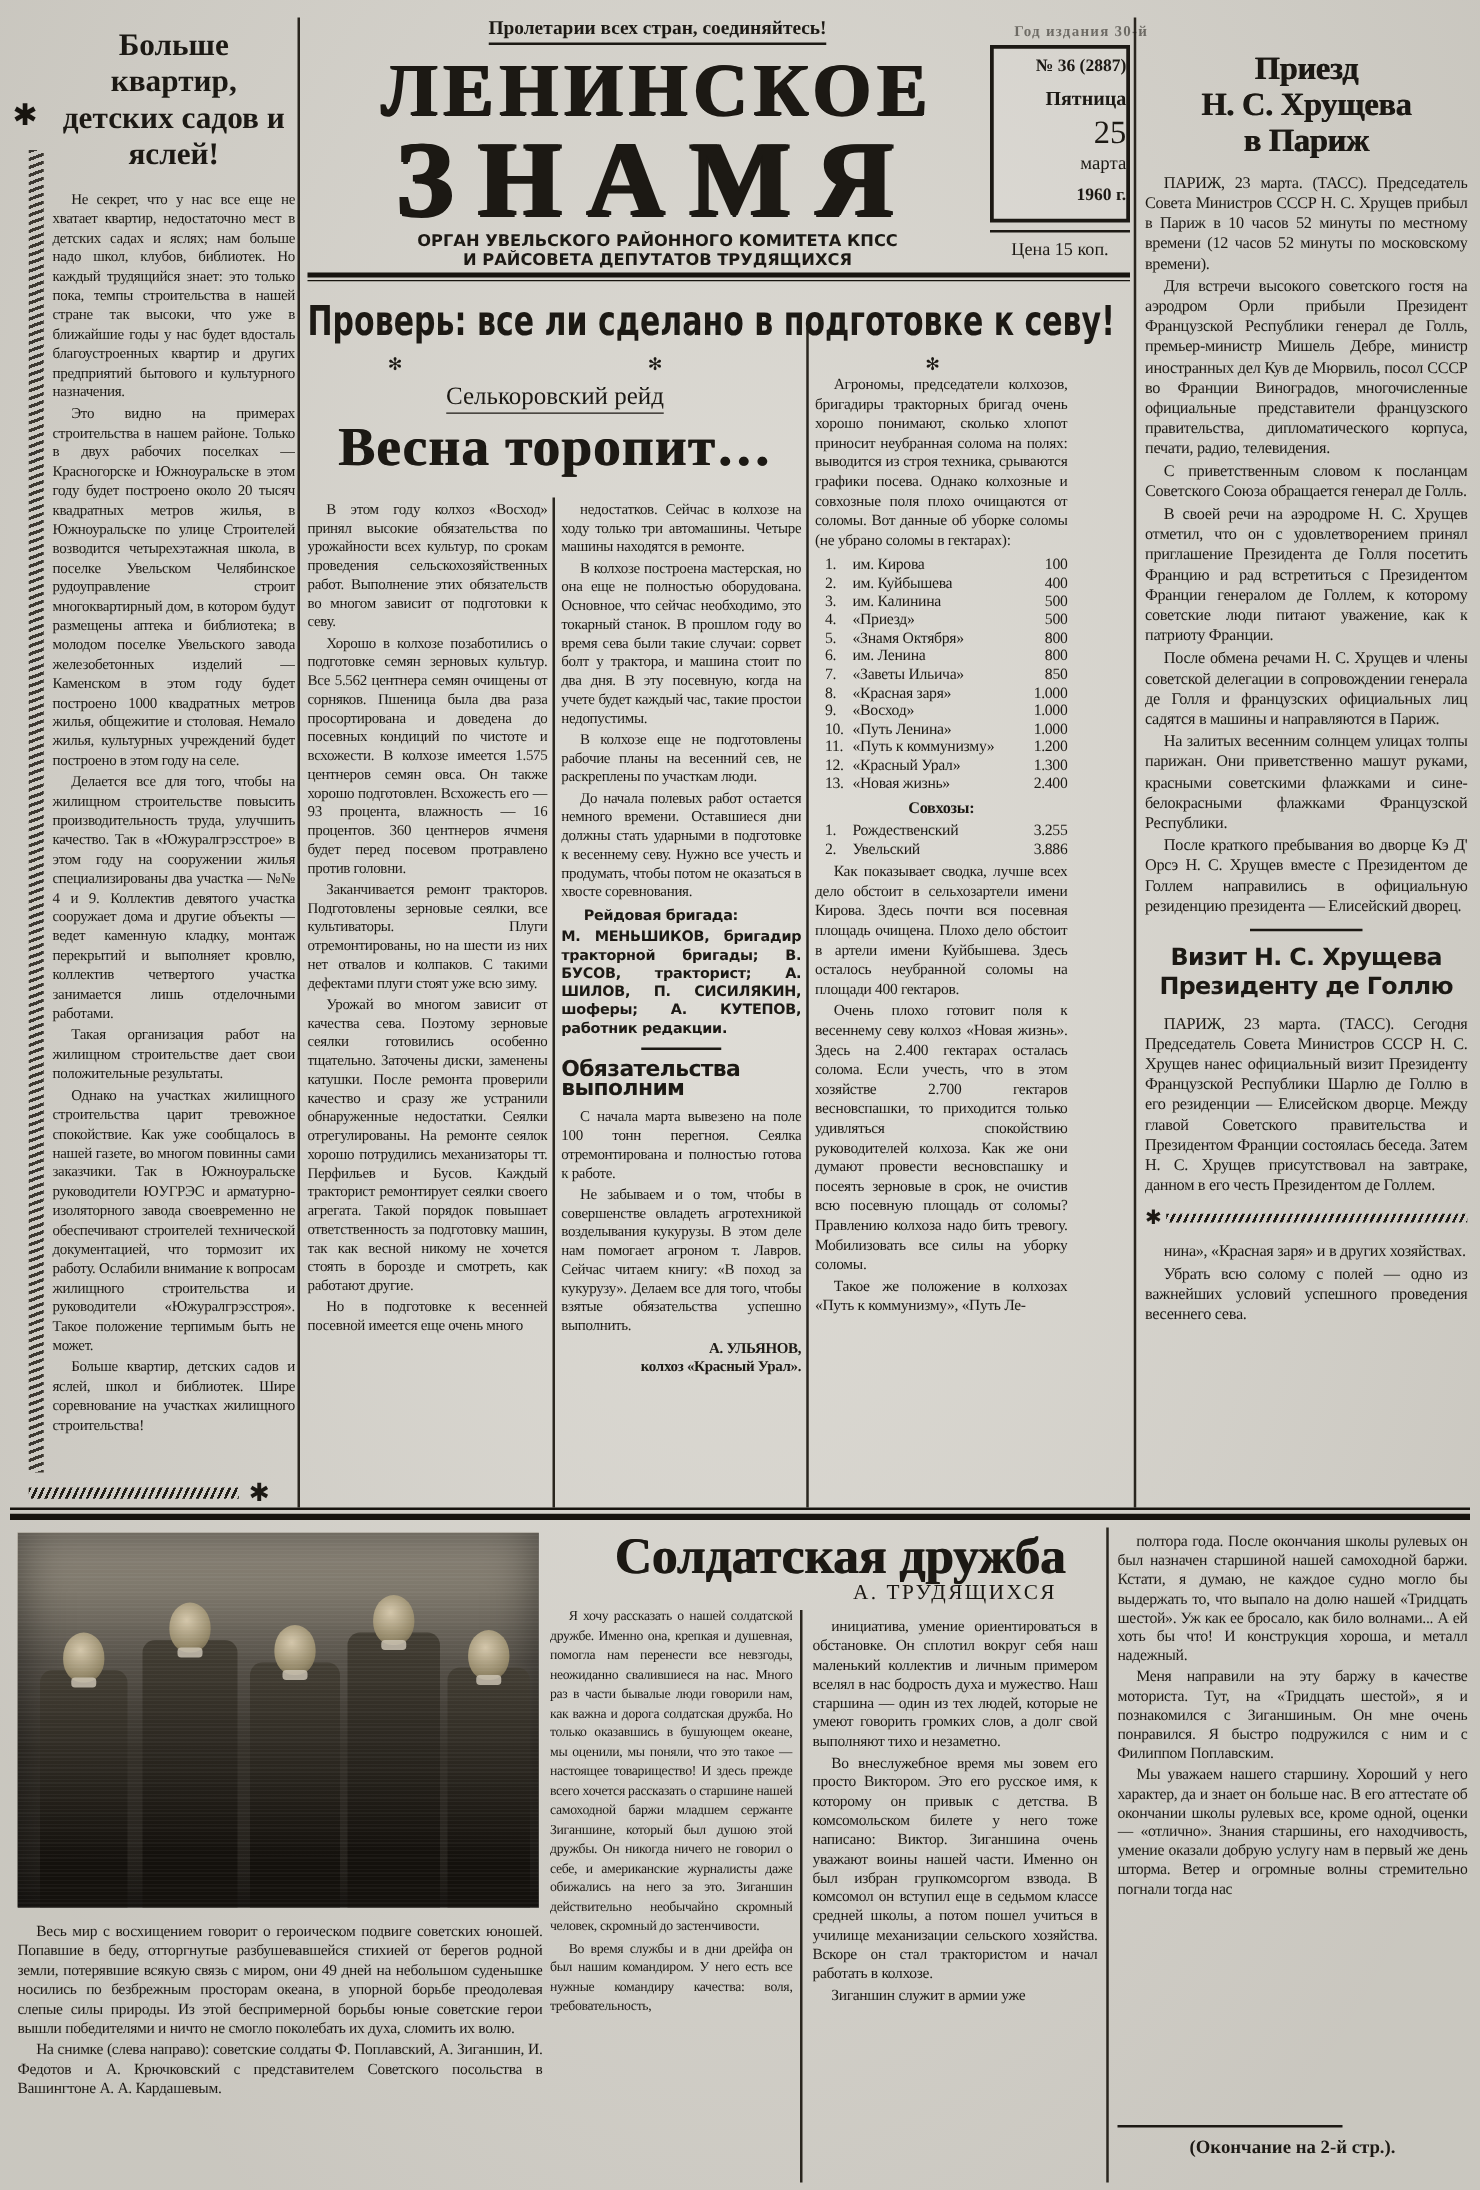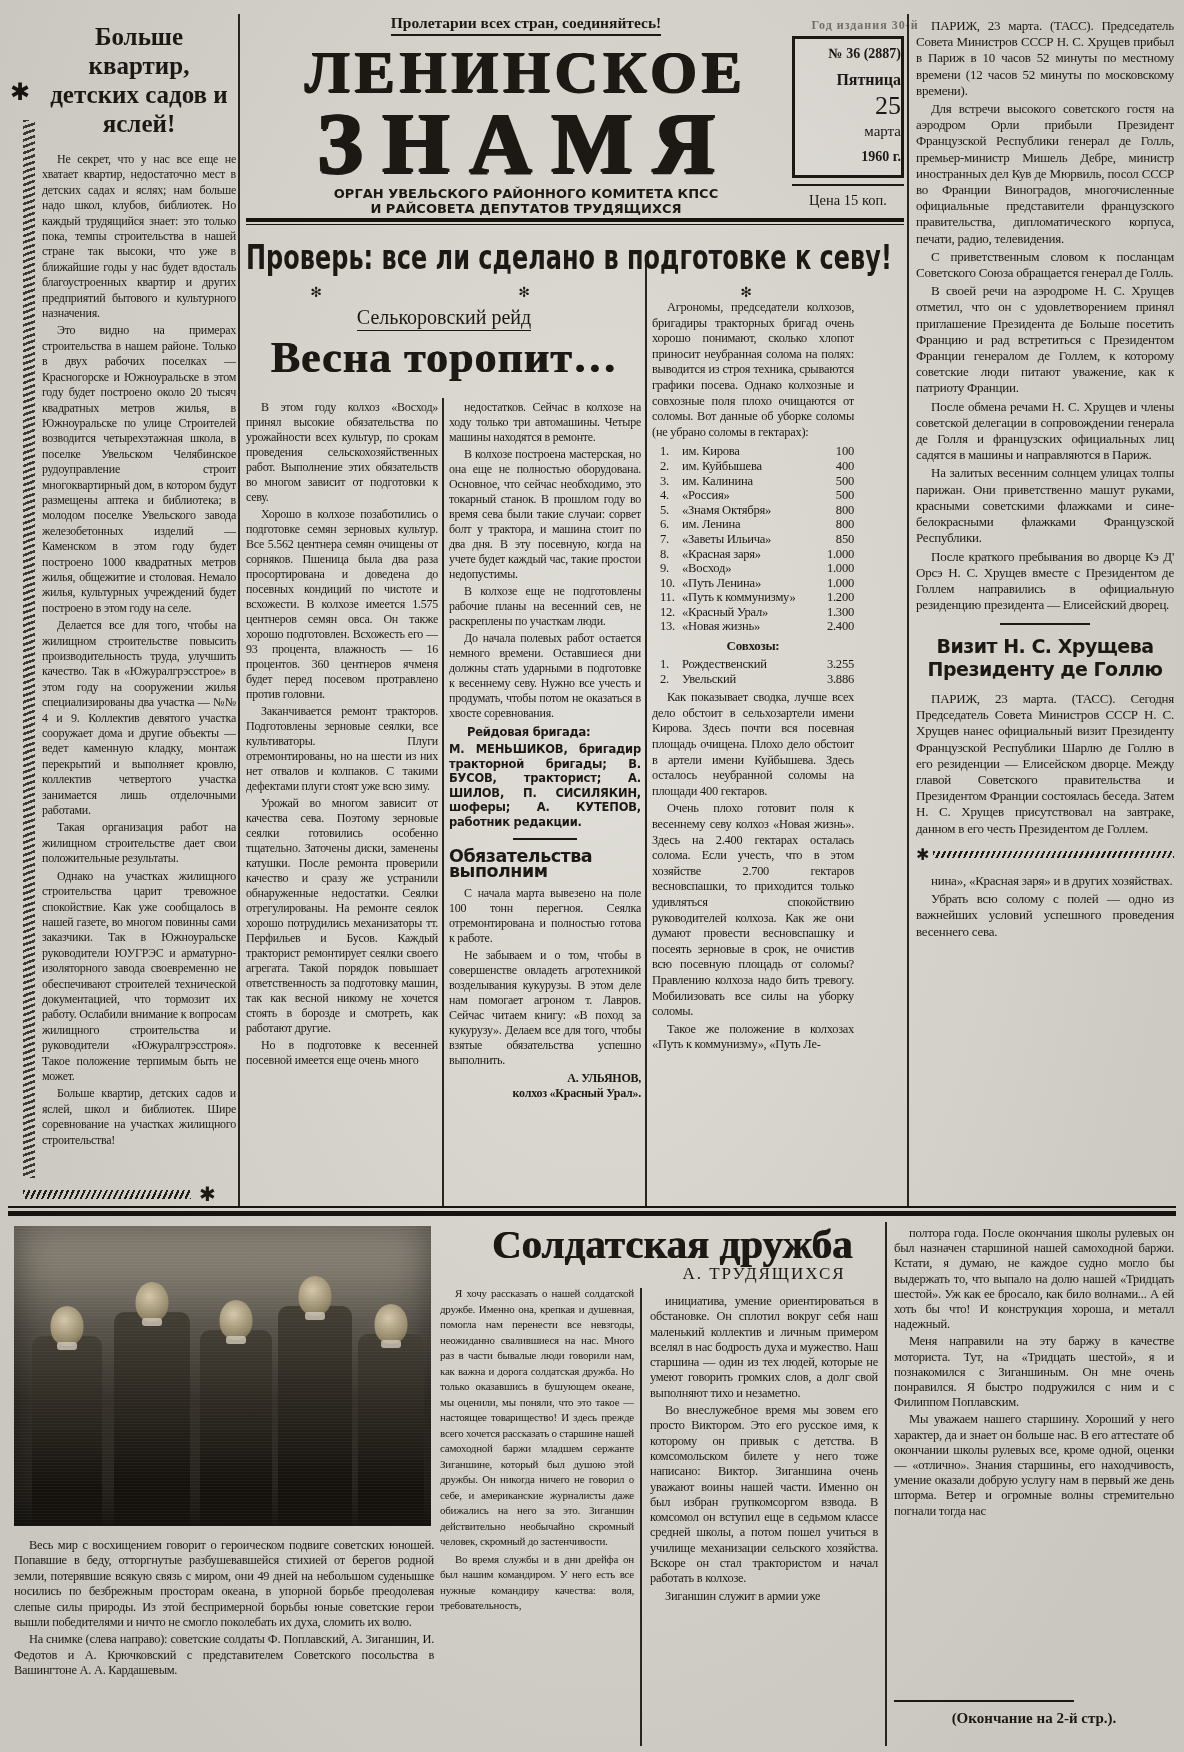--- a/index.html
+++ b/index.html
@@ -222,21 +222,21 @@
           <span class="farm-name">им. Куйбышева</span>
           <span class="farm-val">400</span>
         </div>
         <div class="farm-row">
           <span class="farm-num">3.</span>
           <span class="farm-name">им. Калинина</span>
           <span class="farm-val">500</span>
         </div>
         <div class="farm-row">
           <span class="farm-num">4.</span>
-          <span class="farm-name">«Россия»</span>
+          <span class="farm-name">«Приезд»</span>
           <span class="farm-val">500</span>
         </div>
         <div class="farm-row">
           <span class="farm-num">5.</span>
           <span class="farm-name">«Знамя Октября»</span>
           <span class="farm-val">800</span>
         </div>
         <div class="farm-row">
           <span class="farm-num">6.</span>
           <span class="farm-name">им. Ленина</span>
@@ -292,25 +292,30 @@
         </div>
       </div>
     <div>
         <p class="para">Как показывает сводка, лучше всех дело обстоит в сельхозартели имени Кирова. Здесь почти вся посевная площадь очищена. Плохо дело обстоит в артели имени Куйбышева. Здесь осталось неубранной соломы на площади 400 гектаров.</p>
         <p class="para">Очень плохо готовит поля к весеннему севу колхоз «Новая жизнь». Здесь на 2.400 гектарах осталась солома. Если учесть, что в этом хозяйстве 2.700 гектаров весновспашки, то приходится только удивляться спокойствию руководителей колхоза. Как же они думают провести весновспашку и посеять зерновые в срок, не очистив всю посевную площадь от соломы? Правлению колхоза надо бить тревогу. Мобилизовать все силы на уборку соломы.</p>
         <p class="para">Такое же положение в колхозах «Путь к коммунизму», «Путь Ле-</p>
       </div>
   </div>
 
   <div class="rightcol body">
+    <h2 class="arr-title">
+      <div>Приезд</div>
+      <div>Н. С. Хрущева</div>
+      <div>в Париж</div>
+    </h2>
     <div>
         <p class="para">ПАРИЖ, 23 марта. (ТАСС). Председатель Совета Министров СССР Н. С. Хрущев прибыл в Париж в 10 часов 52 минуты по местному времени (12 часов 52 минуты по московскому времени).</p>
         <p class="para">Для встречи высокого советского гостя на аэродром Орли прибыли Президент Французской Республики генерал де Голль, премьер-министр Мишель Дебре, министр иностранных дел Кув де Мюрвиль, посол СССР во Франции Виноградов, многочисленные официальные представители французского правительства, дипломатического корпуса, печати, радио, телевидения.</p>
         <p class="para">С приветственным словом к посланцам Советского Союза обращается генерал де Голль.</p>
-        <p class="para">В своей речи на аэродроме Н. С. Хрущев отметил, что он с удовлетворением принял приглашение Президента де Больше посетить Францию и рад встретиться с Президентом Франции генералом де Голлем, к которому советские люди питают уважение, как к патриоту Франции.</p>
+        <p class="para">В своей речи на аэродроме Н. С. Хрущев отметил, что он с удовлетворением принял приглашение Президента де Голля посетить Францию и рад встретиться с Президентом Франции генералом де Голлем, к которому советские люди питают уважение, как к патриоту Франции.</p>
         <p class="para">После обмена речами Н. С. Хрущев и члены советской делегации в сопровождении генерала де Голля и французских официальных лиц садятся в машины и направляются в Париж.</p>
         <p class="para">На залитых весенним солнцем улицах толпы парижан. Они приветственно машут руками, красными советскими флажками и сине-белокрасными флажками Французской Республики.</p>
         <p class="para">После краткого пребывания во дворце Кэ Д' Орсэ Н. С. Хрущев вместе с Президентом де Голлем направились в официальную резиденцию президента — Елисейский дворец.</p>
       </div>
     <div class="divider-short"></div>
     <h3 class="visit-title">
       <div>Визит Н. С. Хрущева</div>
       <div>Президенту де Голлю</div>
     </h3>
     <div>

